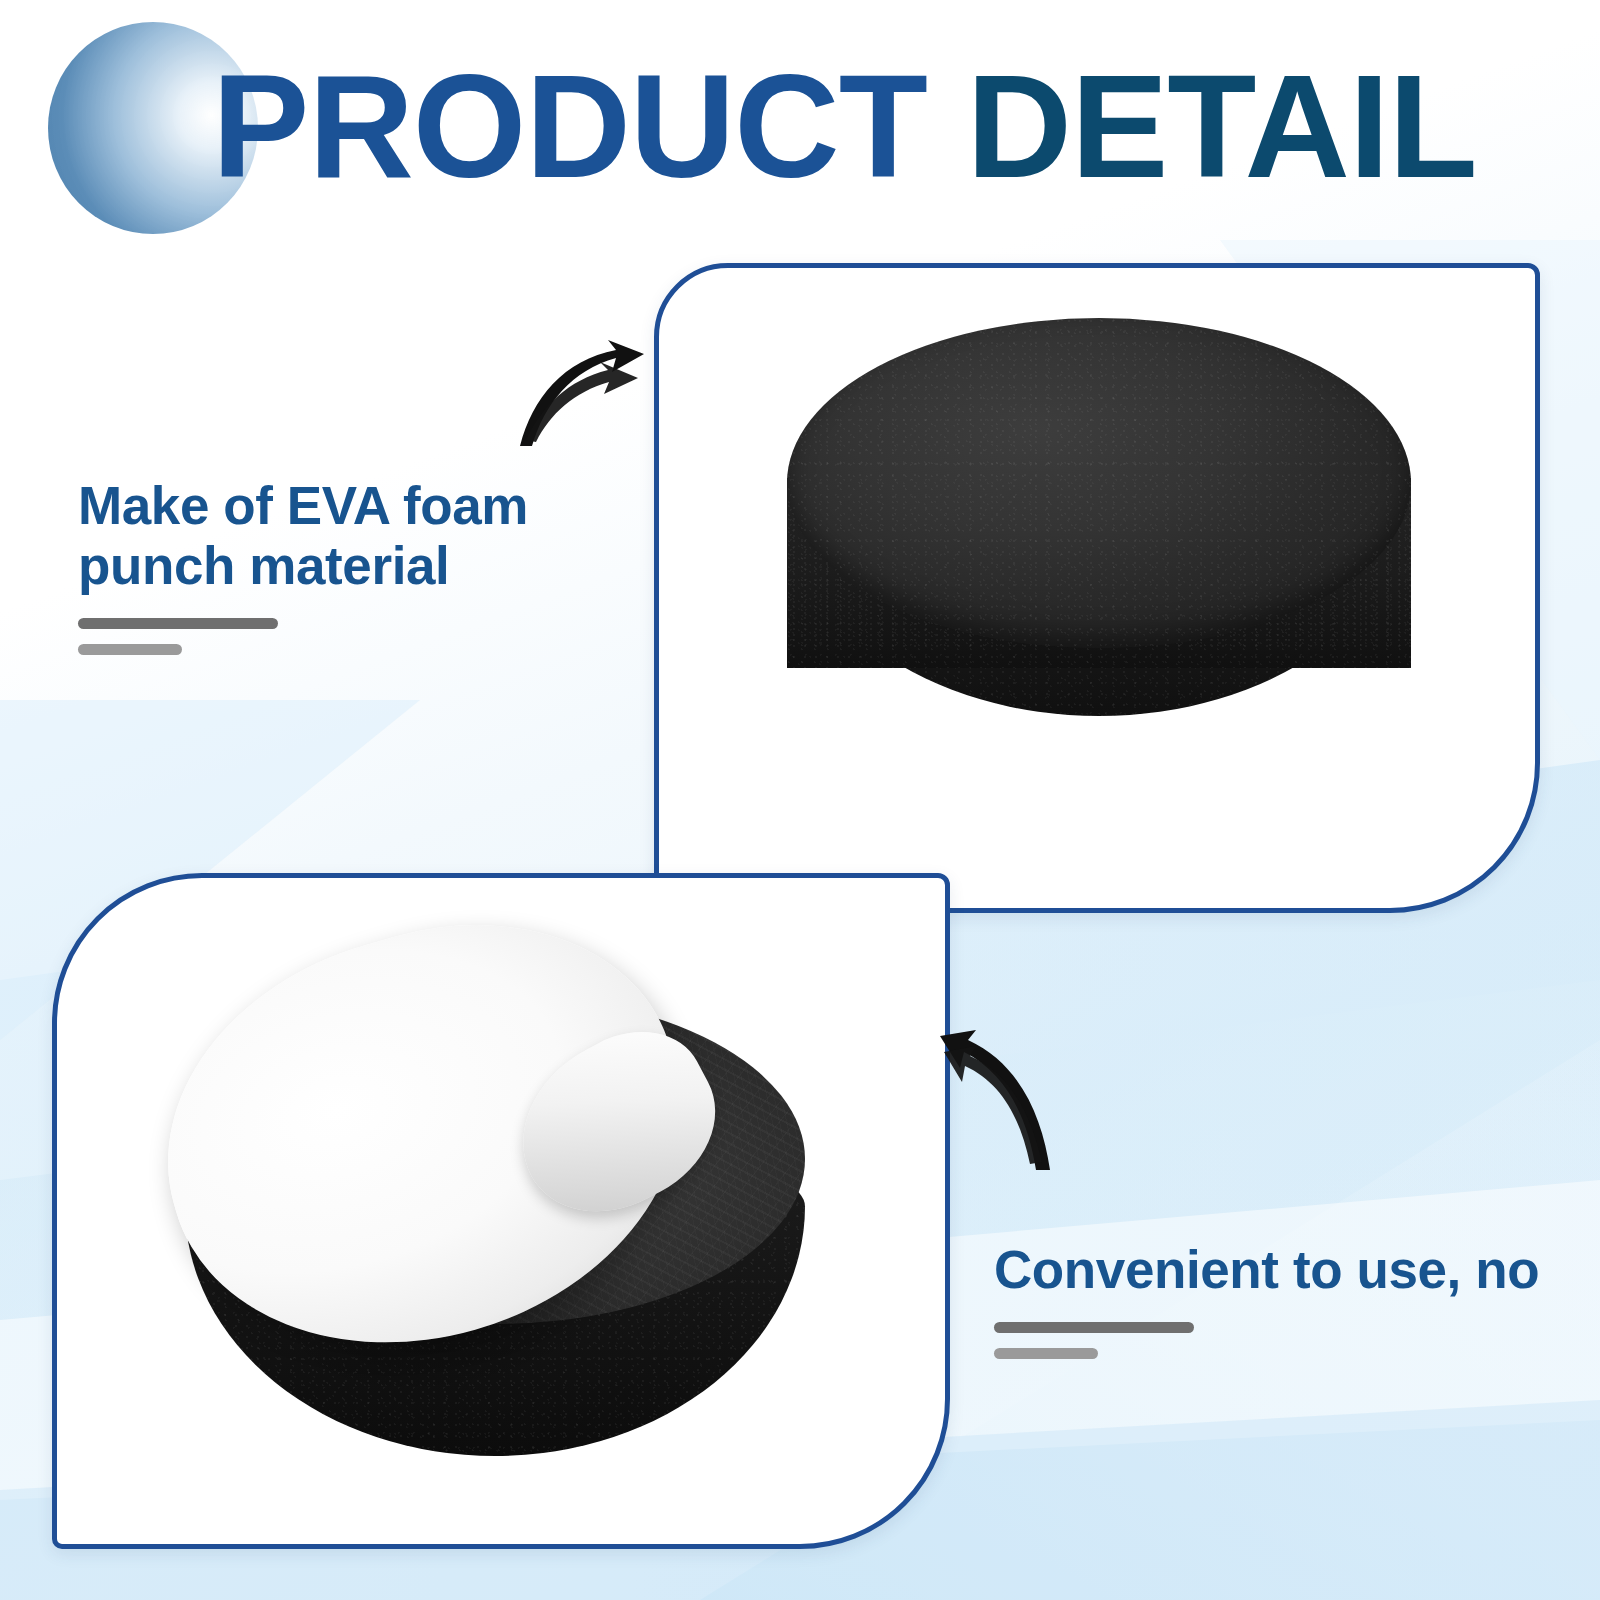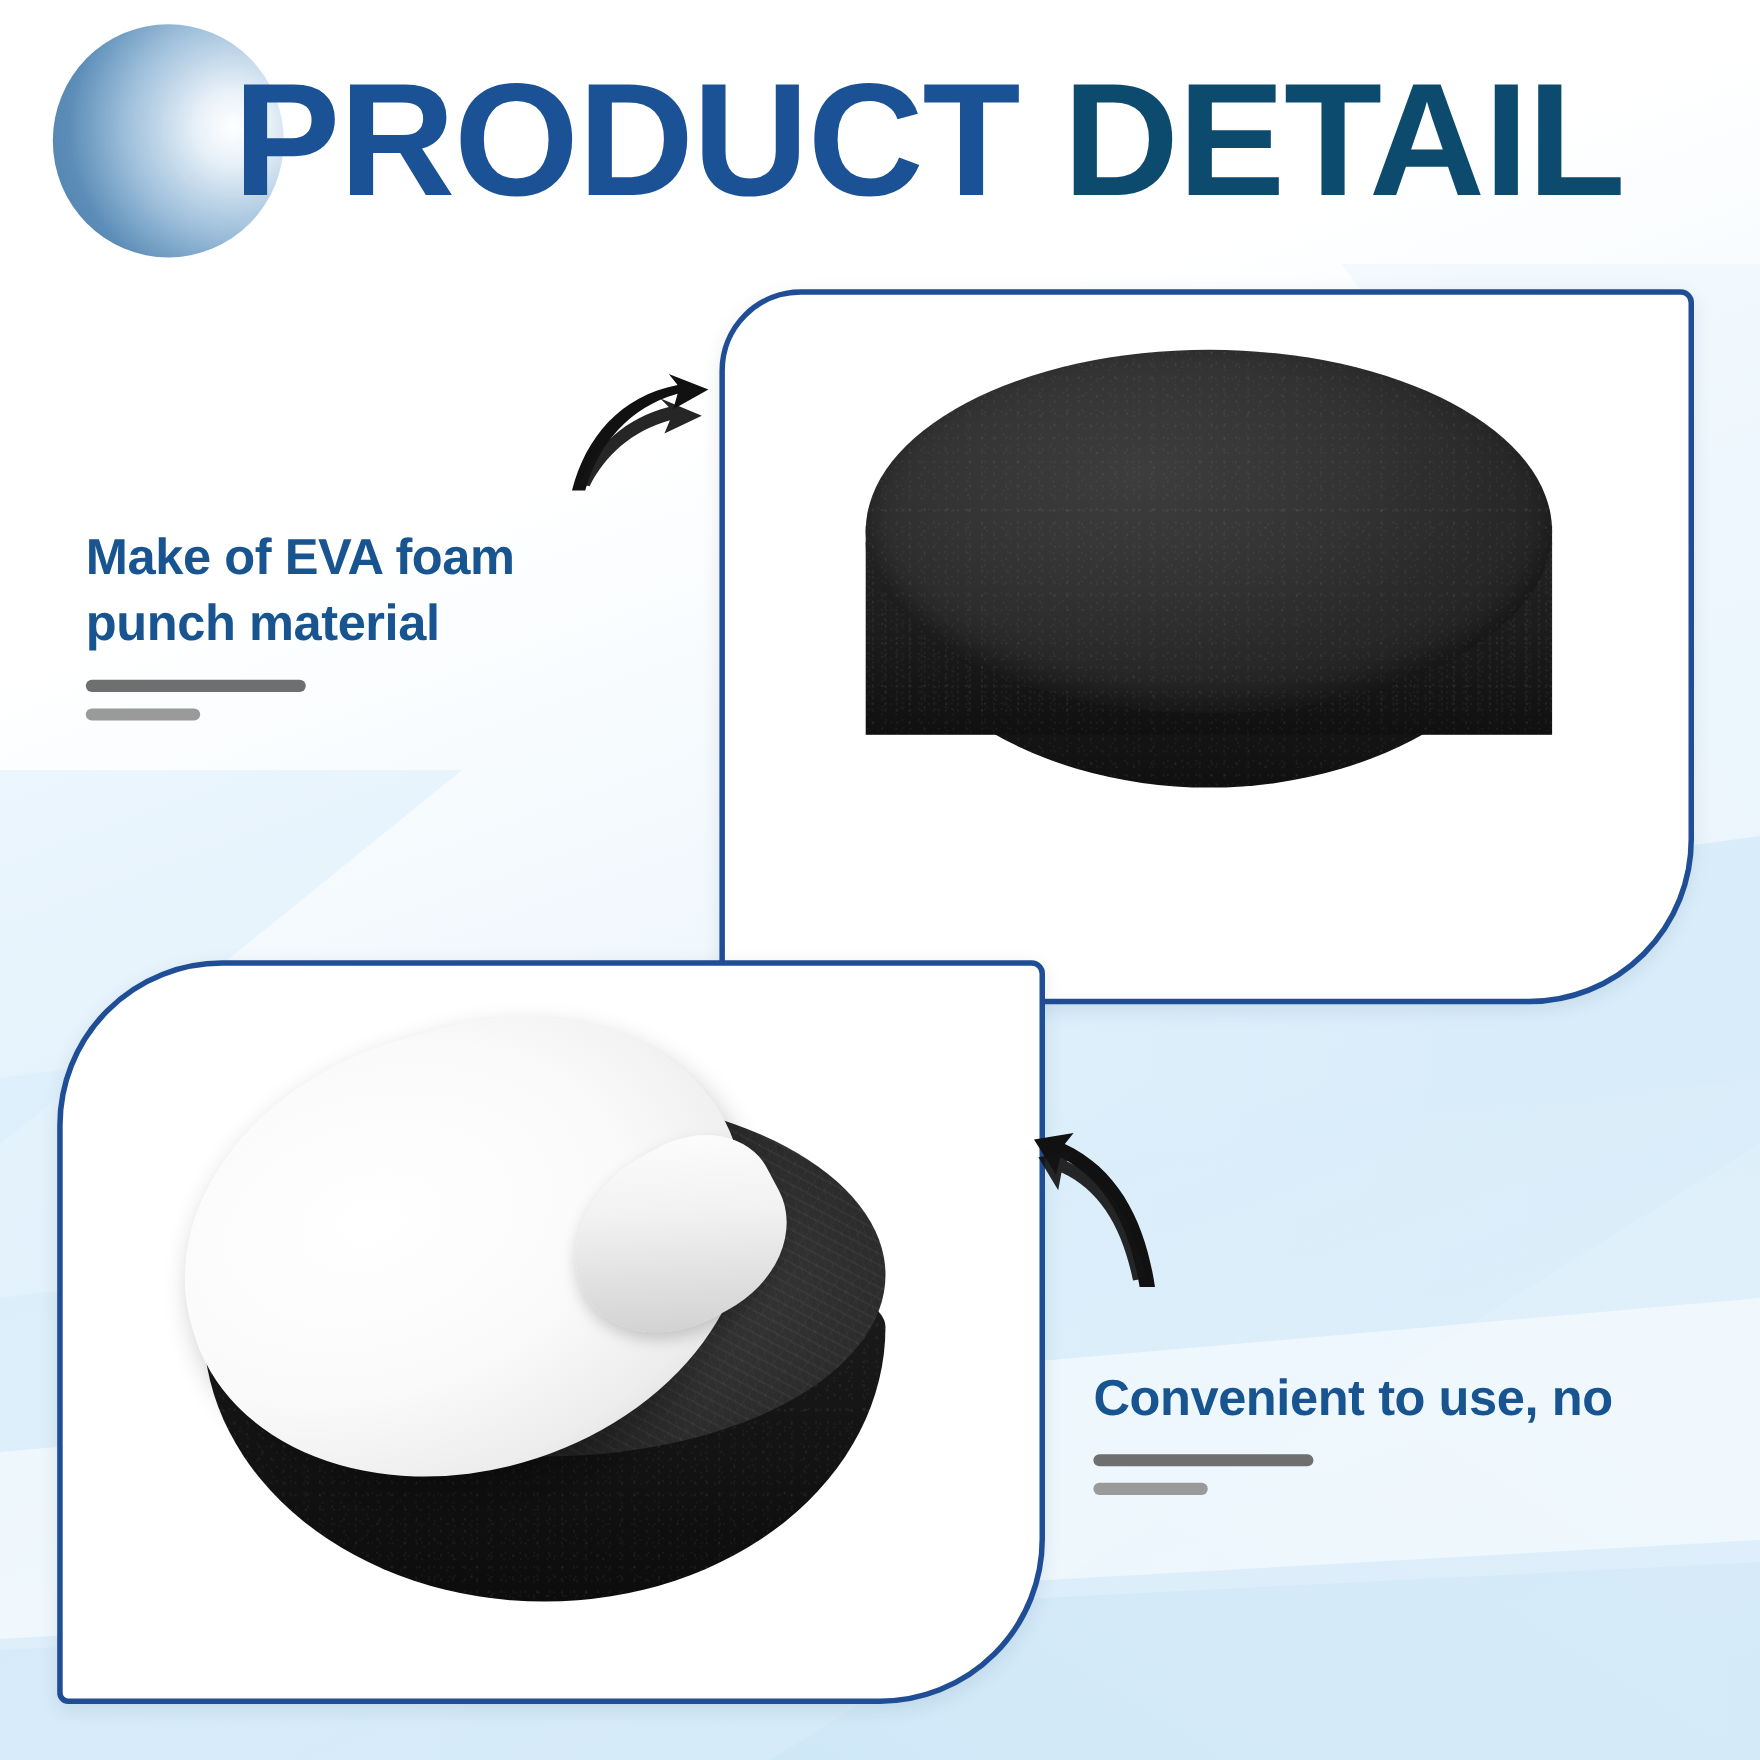--- a/index.html
+++ b/index.html
@@ -118,21 +118,21 @@
   }
   .liner-shadow{
     position:absolute;left:120px;top:300px;width:360px;height:150px;
     background:radial-gradient(ellipse at 50% 40%, rgba(0,0,0,0.35) 0%, rgba(0,0,0,0) 72%);
     transform:rotate(-14deg);
   }
 
   
   .feature{position:absolute;z-index:6;}
   .feature .ftext{
-    font-size:46px;font-weight:bold;color:#18548f;line-height:60px;
+    font-size:53px;font-weight:bold;color:#18548f;line-height:60px;
     letter-spacing:-0.4px;
   }
   .rules{margin-top:22px;}
   .rule{height:11px;border-radius:6px;background:#6e6e6e;}
   .rule.r1{width:200px;background:#6f6f6f;}
   .rule.r2{width:104px;margin-top:15px;background:#9a9a9a;}
 
   #feature-1{left:78px;top:476px;width:520px;}
   #feature-2{left:994px;top:1240px;width:560px;}
 

